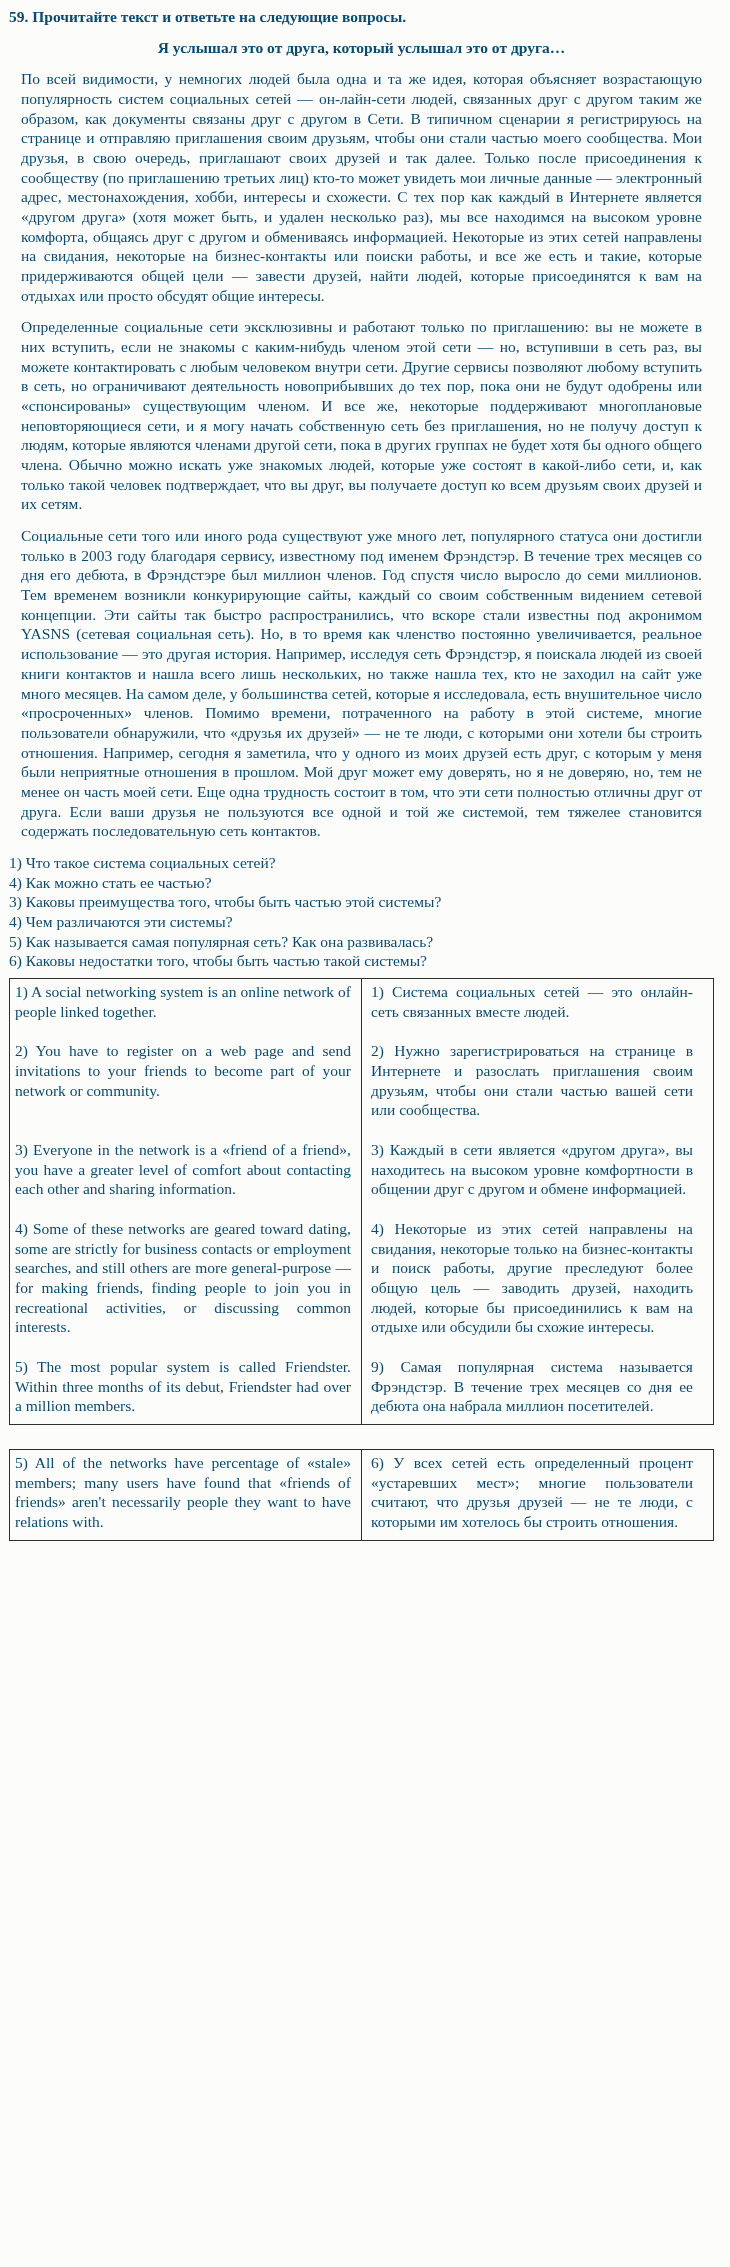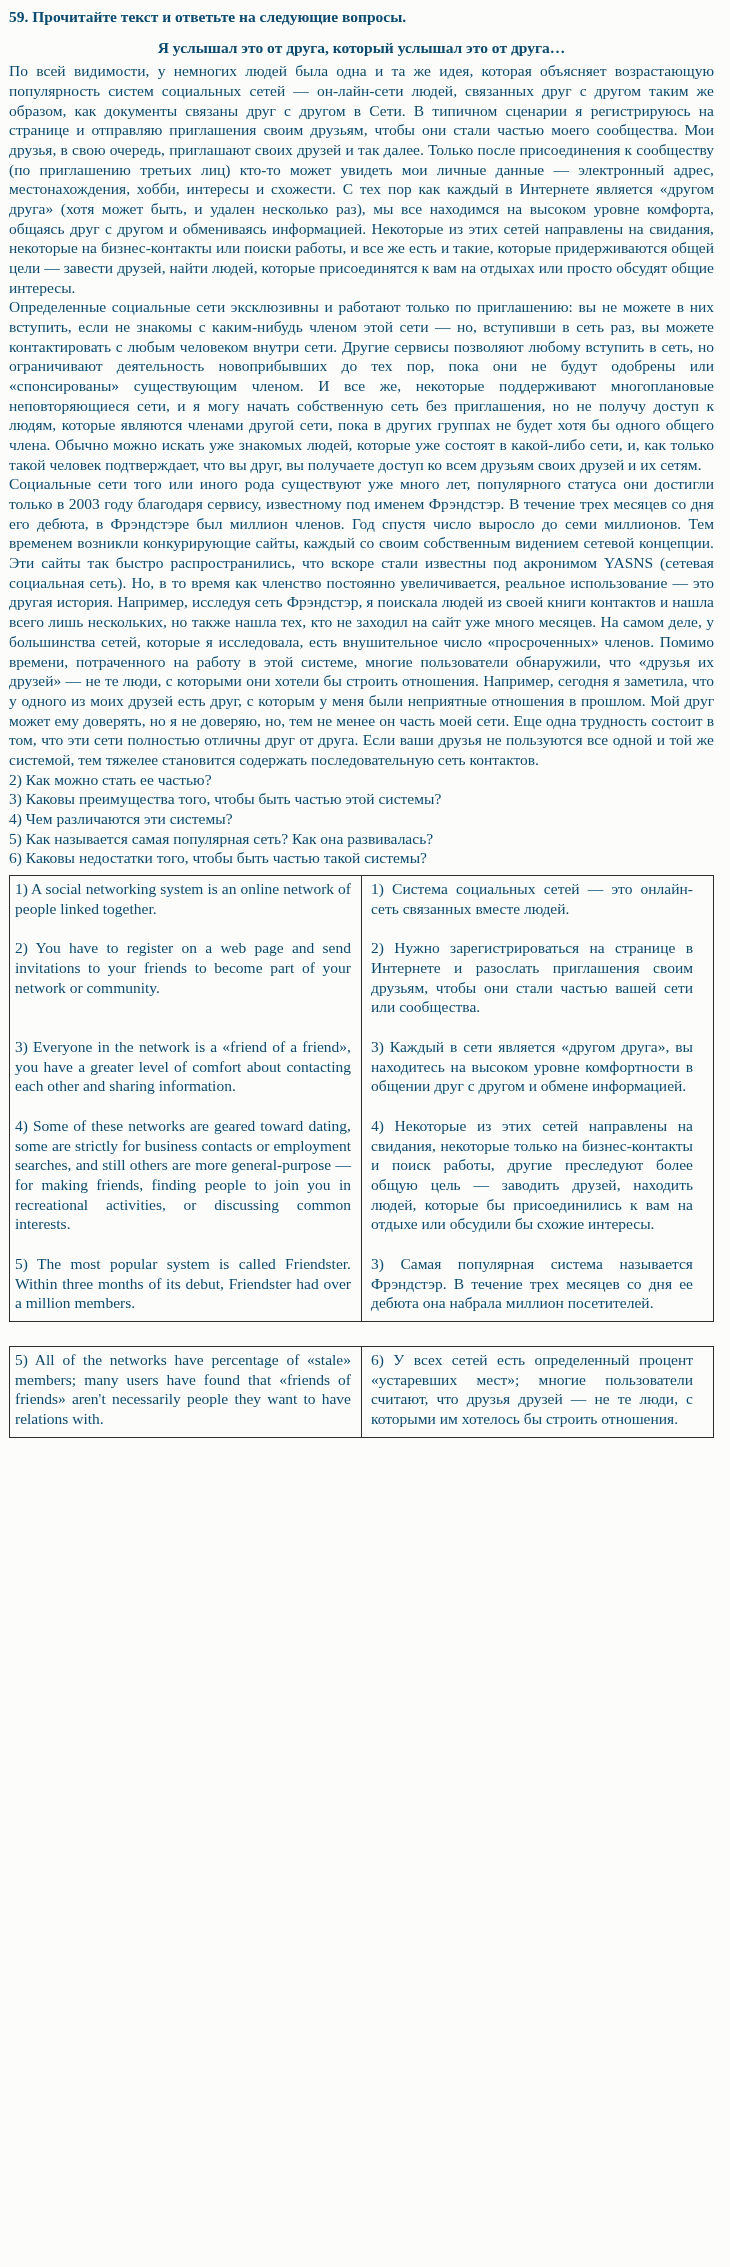--- a/index.html
+++ b/index.html
@@ -23,21 +23,21 @@
   .heading {
     margin: 0 0 3px 0;
     font-weight: bold;
   }
   .text-title {
     margin: 11px 0 4px 0;
     font-weight: bold;
     text-align: center;
   }
   .body-text p {
-    margin: 0;
+    margin: 12px;
     text-align: justify;
   }
   .questions p {
     margin: 0;
     text-align: left;
   }
   table.answers {
     width: 100%;
     border-collapse: collapse;
     border: 1.6px solid #2e2e2c;
@@ -71,21 +71,22 @@
 
   <p class="text-title">Я услышал это от друга, который услышал это от друга…</p>
 
   <div class="body-text">
     <p>По всей видимости, у немногих людей была одна и та же идея, которая объясняет возрастающую популярность систем социальных сетей — он-лайн-сети людей, связанных друг с другом таким же образом, как документы связаны друг с другом в Сети. В типичном сценарии я регистрируюсь на странице и отправляю приглашения своим друзьям, чтобы они стали частью моего сообщества. Мои друзья, в свою очередь, приглашают своих друзей и так далее. Только после присоединения к сообществу (по приглашению третьих лиц) кто-то может увидеть мои личные данные — электронный адрес, местонахождения, хобби, интересы и схожести. С тех пор как каждый в Интернете является «другом друга» (хотя может быть, и удален несколько раз), мы все находимся на высоком уровне комфорта, общаясь друг с другом и обмениваясь информацией. Некоторые из этих сетей направлены на свидания, некоторые на бизнес-контакты или поиски работы, и все же есть и такие, которые придерживаются общей цели — завести друзей, найти людей, которые присоединятся к вам на отдыхах или просто обсудят общие интересы.</p>
     <p>Определенные социальные сети эксклюзивны и работают только по приглашению: вы не можете в них вступить, если не знакомы с каким-нибудь членом этой сети — но, вступивши в сеть раз, вы можете контактировать с любым человеком внутри сети. Другие сервисы позволяют любому вступить в сеть, но ограничивают деятельность новоприбывших до тех пор, пока они не будут одобрены или «спонсированы» существующим членом. И все же, некоторые поддерживают многоплановые неповторяющиеся сети, и я могу начать собственную сеть без приглашения, но не получу доступ к людям, которые являются членами другой сети, пока в других группах не будет хотя бы одного общего члена. Обычно можно искать уже знакомых людей, которые уже состоят в какой-либо сети, и, как только такой человек подтверждает, что вы друг, вы получаете доступ ко всем друзьям своих друзей и их сетям.</p>
     <p>Социальные сети того или иного рода существуют уже много лет, популярного статуса они достигли только в 2003 году благодаря сервису, известному под именем Фрэндстэр. В течение трех месяцев со дня его дебюта, в Фрэндстэре был миллион членов. Год спустя число выросло до семи миллионов. Тем временем возникли конкурирующие сайты, каждый со своим собственным видением сетевой концепции. Эти сайты так быстро распространились, что вскоре стали известны под акронимом YASNS (сетевая социальная сеть). Но, в то время как членство постоянно увеличивается, реальное использование — это другая история. Например, исследуя сеть Фрэндстэр, я поискала людей из своей книги контактов и нашла всего лишь нескольких, но также нашла тех, кто не заходил на сайт уже много месяцев. На самом деле, у большинства сетей, которые я исследовала, есть внушительное число «просроченных» членов. Помимо времени, потраченного на работу в этой системе, многие пользователи обнаружили, что «друзья их друзей» — не те люди, с которыми они хотели бы строить отношения. Например, сегодня я заметила, что у одного из моих друзей есть друг, с которым у меня были неприятные отношения в прошлом. Мой друг может ему доверять, но я не доверяю, но, тем не менее он часть моей сети. Еще одна трудность состоит в том, что эти сети полностью отличны друг от друга. Если ваши друзья не пользуются все одной и той же системой, тем тяжелее становится содержать последовательную сеть контактов.</p>
   </div>
 
   <div class="questions">
-    <p>2) Как можно стать ее частью?</p>
+    <p>1) Что такое система социальных сетей?</p>
+    <p>4) Как можно стать ее частью?</p>
     <p>3) Каковы преимущества того, чтобы быть частью этой системы?</p>
     <p>4) Чем различаются эти системы?</p>
     <p>5) Как называется самая популярная сеть? Как она развивалась?</p>
     <p>6) Каковы недостатки того, чтобы быть частью такой системы?</p>
   </div>
 
   <table class="answers">
     <tbody>
       <tr>
         <td class="cell-en">1) A social networking system is an online network of people linked together.</td>
@@ -98,21 +99,21 @@
       <tr>
         <td class="cell-en">3) Everyone in the network is a «friend of a friend», you have a greater level of comfort about contacting each other and sharing information.</td>
         <td class="cell-ru">3) Каждый в сети является «другом друга», вы находитесь на высоком уровне комфортности в общении друг с другом и обмене информацией.</td>
       </tr>
       <tr>
         <td class="cell-en">4) Some of these networks are geared toward dating, some are strictly for business contacts or employment searches, and still others are more general-purpose — for making friends, finding people to join you in recreational activities, or discussing common interests.</td>
         <td class="cell-ru">4) Некоторые из этих сетей направлены на свидания, некоторые только на бизнес-контакты и поиск работы, другие преследуют более общую цель — заводить друзей, находить людей, которые бы присоединились к вам на отдыхе или обсудили бы схожие интересы.</td>
       </tr>
       <tr>
         <td class="cell-en">5) The most popular system is called Friendster. Within three months of its debut, Friendster had over a million members.</td>
-        <td class="cell-ru">3) Самая популярная система называется Фрэндстэр. В течение трех месяцев со дня ее дебюта она набрала миллион посетителей.</td>
+        <td class="cell-ru">9) Самая популярная система называется Фрэндстэр. В течение трех месяцев со дня ее дебюта она набрала миллион посетителей.</td>
       </tr>
     </tbody>
   </table>
 
   <table class="answers answers-extra">
     <tbody>
       <tr>
         <td class="cell-en">5) All of the networks have percentage of «stale» members; many users have found that «friends of friends» aren't necessarily people they want to have relations with.</td>
         <td class="cell-ru">6) У всех сетей есть определенный процент «устаревших мест»; многие пользователи считают, что друзья друзей — не те люди, с которыми им хотелось бы строить отношения.</td>
       </tr>

